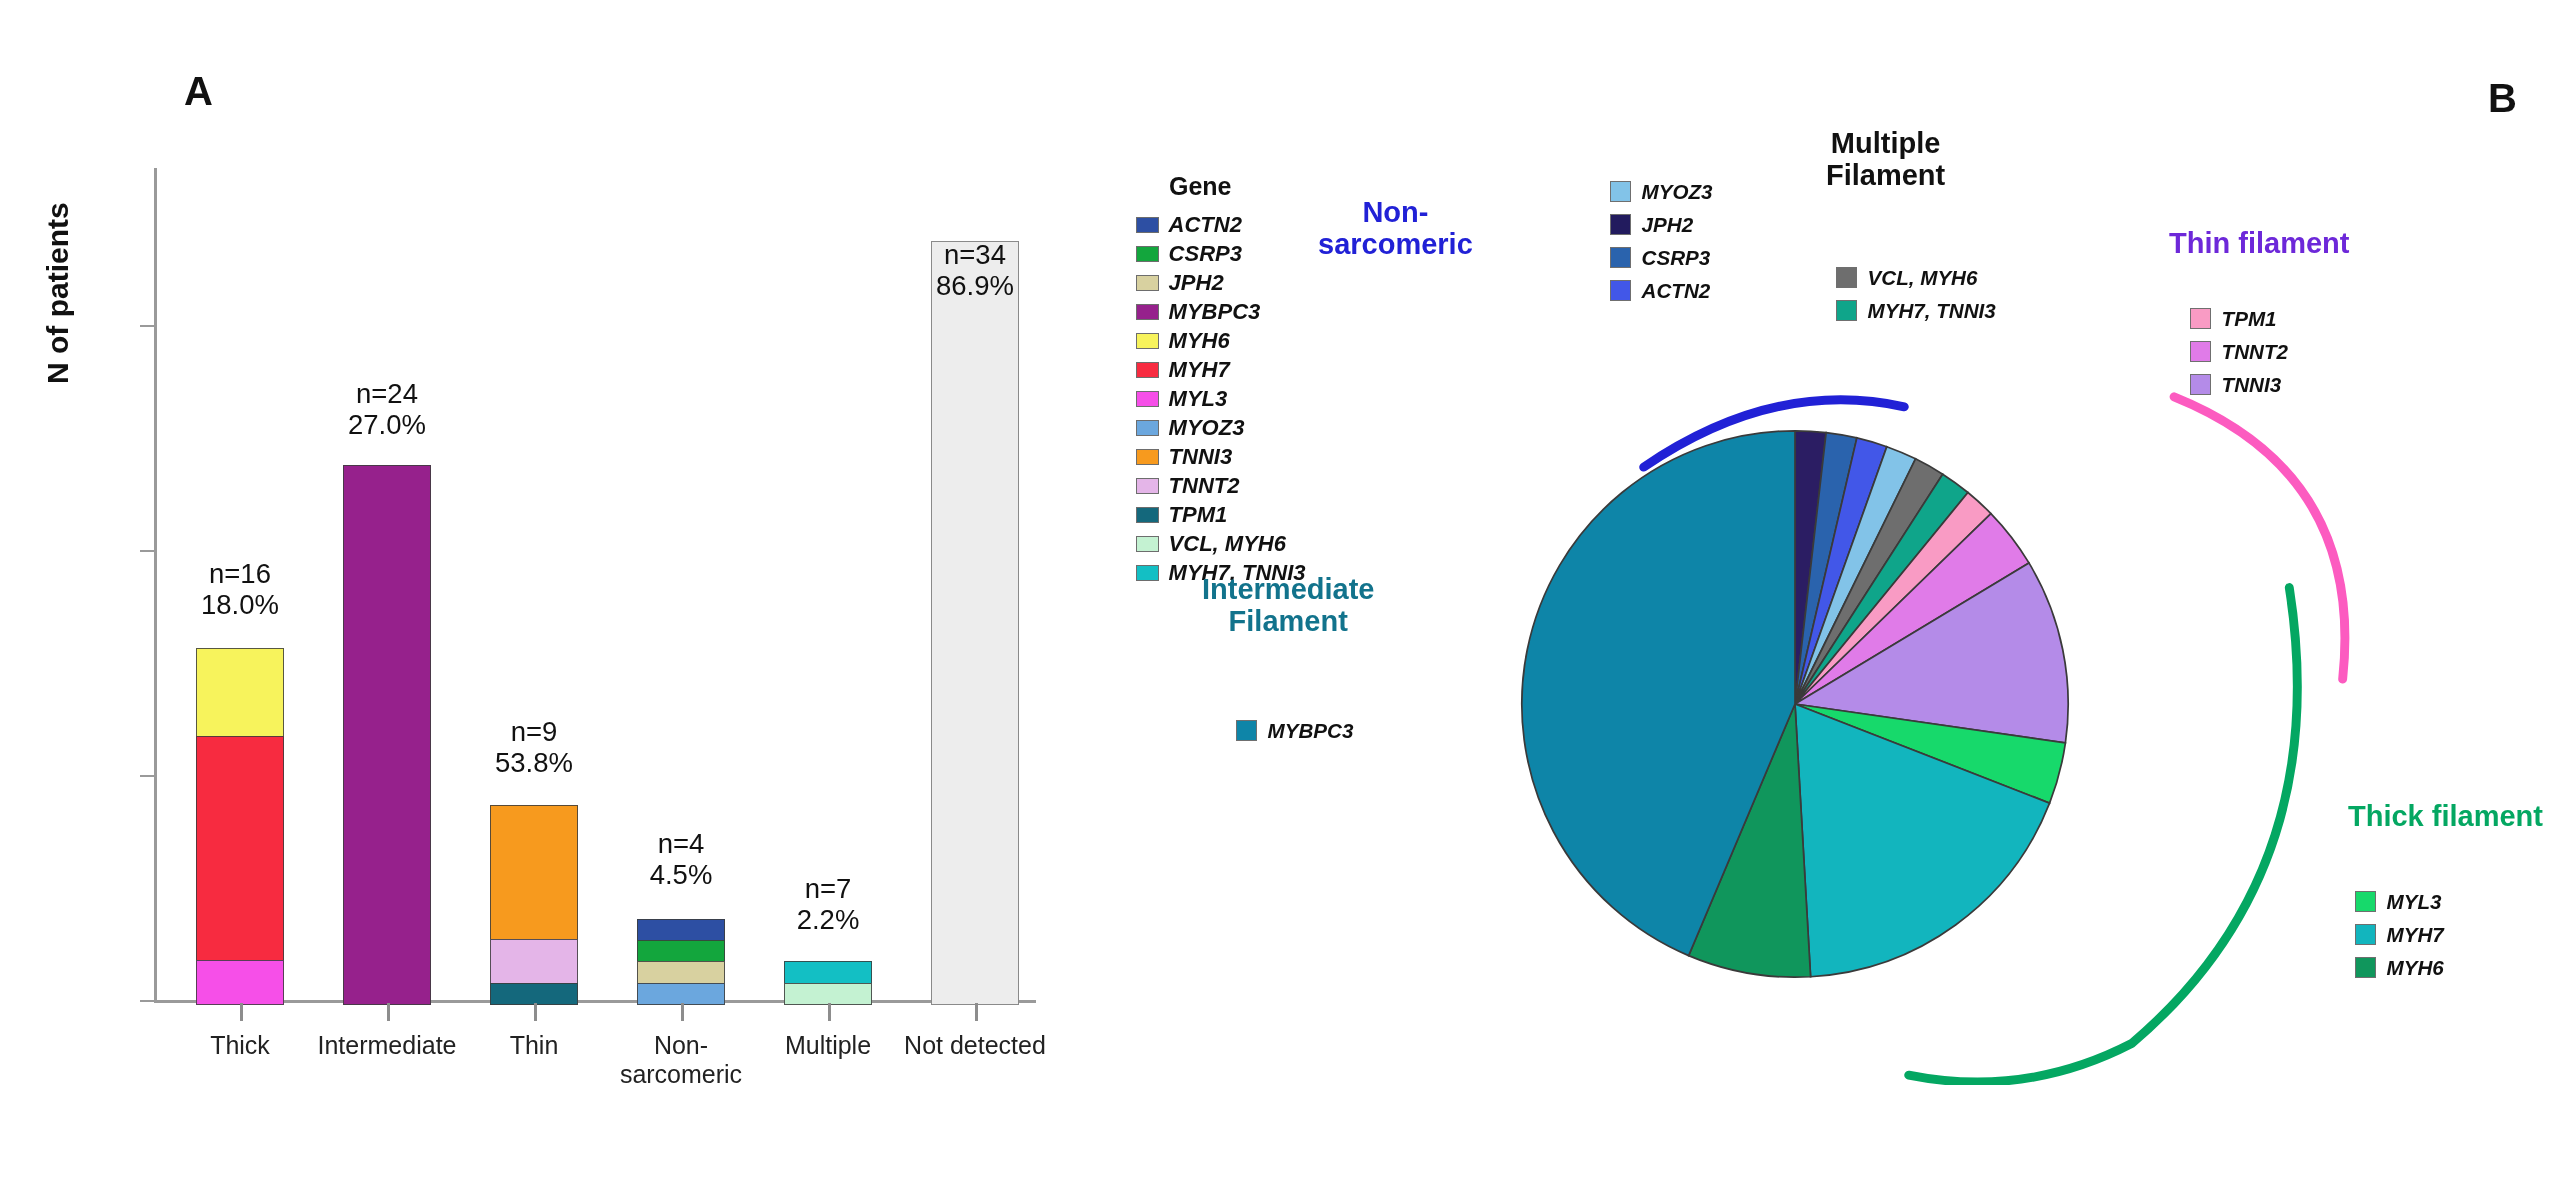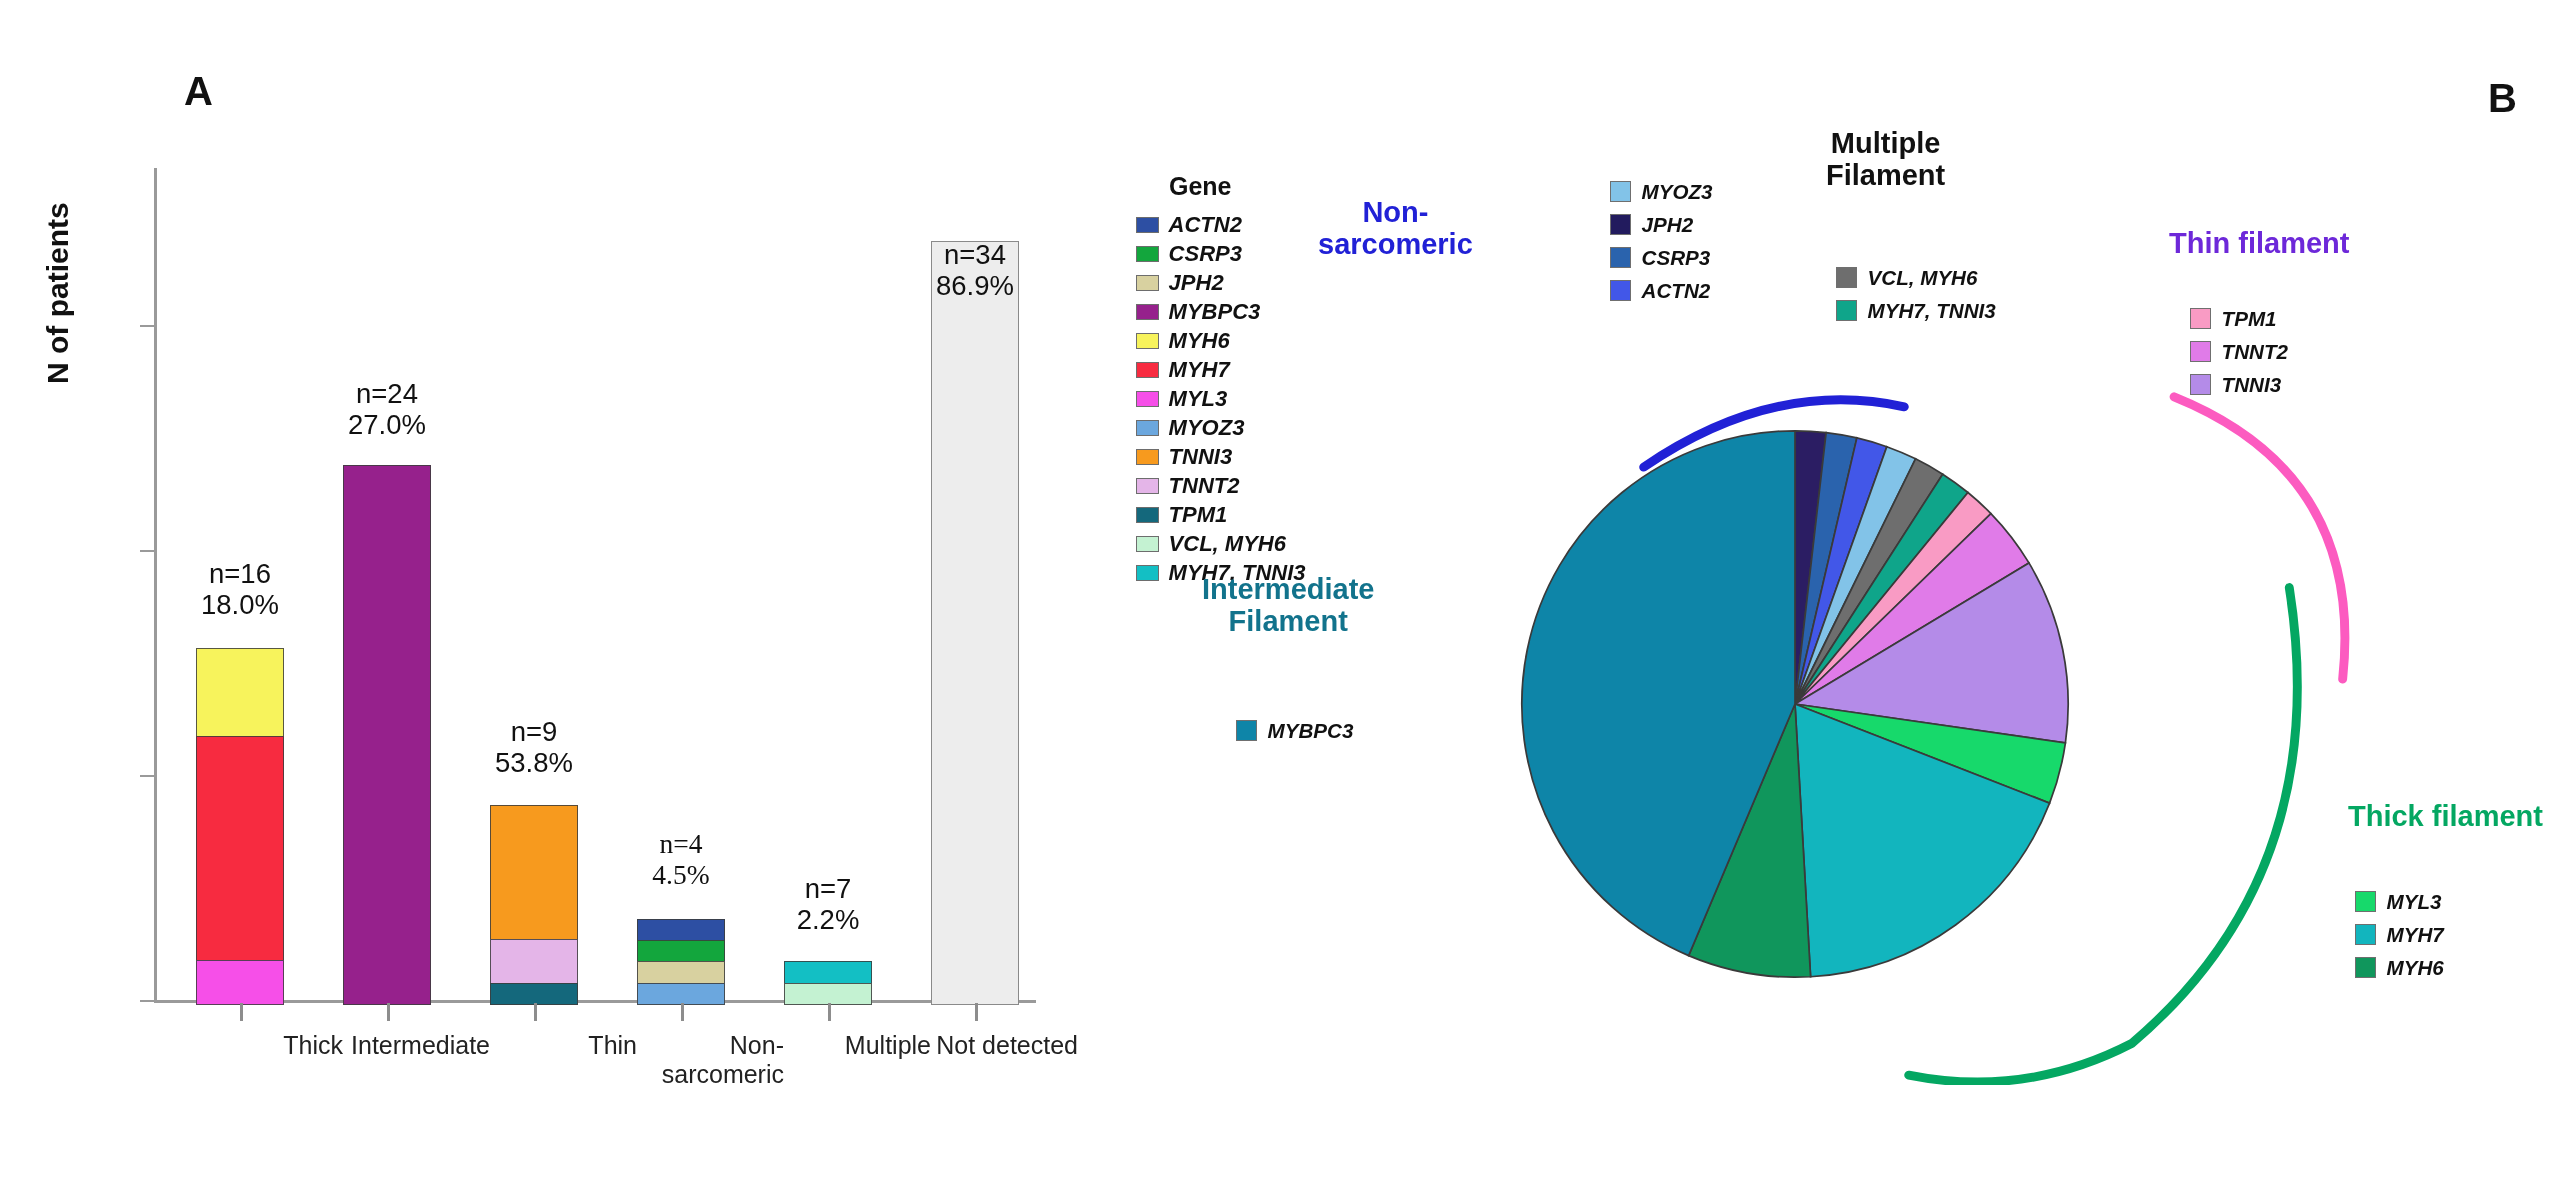--- a/index.html
+++ b/index.html
@@ -12,21 +12,21 @@
   #panel-a-letter{left:184px;top:69px;}
   #panel-b-letter{left:1362px;top:76px;}
 
   
   #panel-a{position:absolute;left:0;top:0;width:1126px;height:1205px;}
   #bar-plot{position:absolute;left:154px;top:168px;width:885px;height:837px;}
   #y-axis-line{position:absolute;left:0;top:0;width:3.4px;height:834px;background:#9a9a9a;}
   #x-axis-line{position:absolute;left:0;top:832px;width:882px;height:2.7px;background:#9a9a9a;}
   .ytick{position:absolute;left:-13.7px;width:15px;height:2.1px;background:#9a9a9a;}
   .xtick{position:absolute;top:835px;width:2.7px;height:18px;background:#8d8d8d;}
-  .xtick-label{position:absolute;top:863px;font-size:25px;color:#222;text-align:right;
+  .xtick-label{position:absolute;top:863px;font-size:25px;color:#222;text-align:center;
                line-height:1.15;}
   #y-axis-title{position:absolute;left:41px;top:384px;font-size:30px;font-weight:bold;
                 color:#111;transform:rotate(-90deg);transform-origin:left top;
                 white-space:nowrap;}
 
   .bar{position:absolute;bottom:0;display:flex;flex-direction:column-reverse;
        box-sizing:border-box;}
   .seg{width:100%;box-sizing:border-box;border:1.4px solid rgba(60,60,60,.85);
        margin-top:-1.4px;}
   .bar-annot{position:absolute;font-size:27.5px;text-align:center;line-height:1.12;
@@ -98,21 +98,21 @@
           <div class="bar-annot" style="left: 277px; width: 206px; top: 549px;">
             <div>n=9</div>
             <div>53.8%</div>
           </div>
           <div class="bar" style="left: 483px; width: 88px; height: 90px;">
             <div class="seg" style="height: 22.5px; background: rgb(107, 167, 222);"></div>
             <div class="seg" style="height: 22.5px; background: rgb(216, 209, 160);"></div>
             <div class="seg" style="height: 22.5px; background: rgb(19, 166, 61);"></div>
             <div class="seg" style="height: 22.5px; background: rgb(45, 79, 163);"></div>
           </div>
-          <div class="bar-annot" style="left: 424px; width: 206px; top: 661px; font-family: Liberation Serif, serif;">
+          <div class="bar-annot" style="left: 424px; width: 206px; top: 661px;">
             <div>n=4</div>
             <div>4.5%</div>
           </div>
           <div class="bar" style="left: 630px; width: 88px; height: 45px;">
             <div class="seg" style="height: 22.5px; background: rgb(196, 242, 210);"></div>
             <div class="seg" style="height: 22.5px; background: rgb(19, 191, 196);"></div>
           </div>
           <div class="bar-annot" style="left: 571px; width: 206px; top: 706px;">
             <div>n=7</div>
             <div>2.2%</div>

